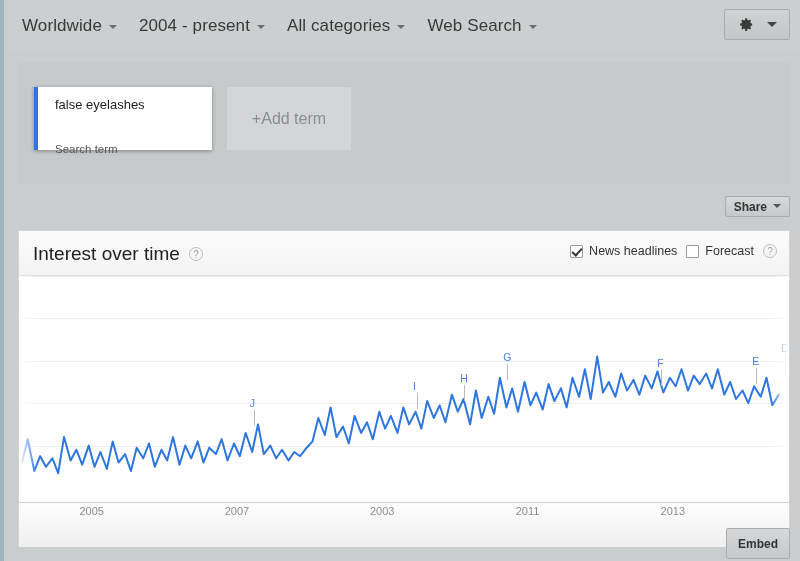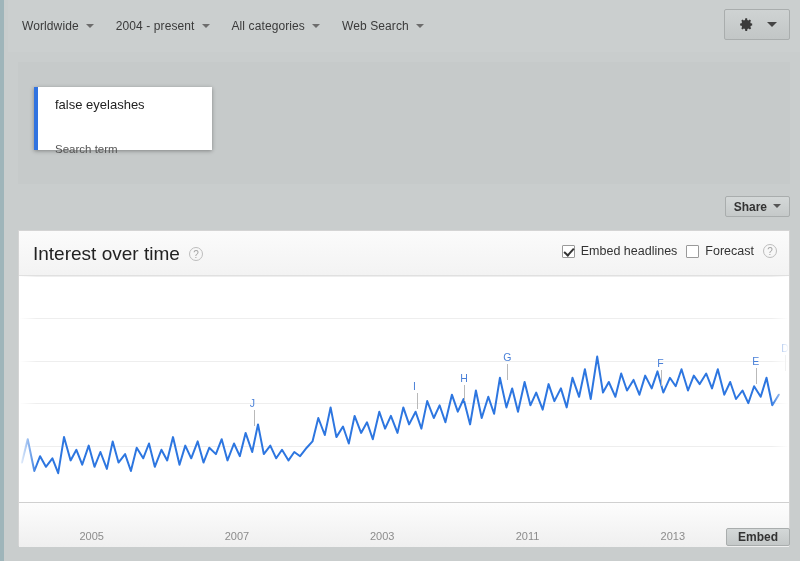--- a/index.html
+++ b/index.html
@@ -40,21 +40,21 @@
     padding-left: 14px;
   }
   .tb-item {
     display: flex;
     align-items: baseline;
     margin-right: 22px;
     cursor: pointer;
     white-space: nowrap;
   }
   .tb-label {
-    font-size: 12px;
+    font-size: 17px;
     color: #3a3a3a;
     letter-spacing: .1px;
   }
   .caret {
     display: inline-block;
     width: 0; height: 0;
     border-left: 4px solid transparent;
     border-right: 4px solid transparent;
     border-top: 4px solid #6d6d6d;
     margin-left: 7px;
@@ -268,37 +268,37 @@
 
   
   .axis {
     position: relative;
     height: 44px;
     background: linear-gradient(#fdfdfd, #efefef);
     border-top: 1px solid #d0d0d0;
   }
   .tick {
     position: absolute;
-    top: 27px;
+    top: 2px;
     font-size: 11px;
     color: #8c8c8c;
     transform: translateX(-50%);
   }
 
   
   .embed-row {
     position: absolute;
     left: 4px; top: 519px;
     width: 796px;
     height: 42px;
   }
   .embed-btn {
     position: absolute;
     right: 14px; top: 9px;
-    height: 18px;
+    height: 31px;
     padding: 0 11px;
     background: linear-gradient(#d4d8d8, #c4c8c8);
     border: 1px solid #a9adad;
     border-radius: 2px;
     display: flex;
     align-items: center;
     font-size: 12px;
     color: #333;
     font-weight: bold;
     cursor: pointer;
@@ -337,38 +337,39 @@
       <span class="gear-caret"></span>
     </div>
   </div>
 
   <div class="terms-wrap">
     <div class="term-card">
       <div class="term-accent"></div>
       <div class="term-name">false eyelashes</div>
       <div class="term-sub">Search term</div>
     </div>
+    <div class="add-term">+Add term</div>
   </div>
 
   <div class="share-row">
     <div class="share-btn">
       <span>Share</span>
       <span class="caret"></span>
     </div>
   </div>
 
   <div class="chart-panel">
 
     <div class="chart-head">
       <div class="chart-title">Interest over time</div>
       <span class="help-ico title-help">?</span>
       <div class="chart-opts" id="chart-opts">
           <div class="opt">
             <span class="cbox checked"></span>
-            <span class="opt-label">Embed headlines</span>
+            <span class="opt-label">News headlines</span>
           </div>
           <div class="opt">
             <span class="cbox"></span>
             <span class="opt-label">Forecast</span>
           </div>
           <span class="help-ico">?</span>
         </div>
     </div>
 
     <div class="plot" id="plot">

